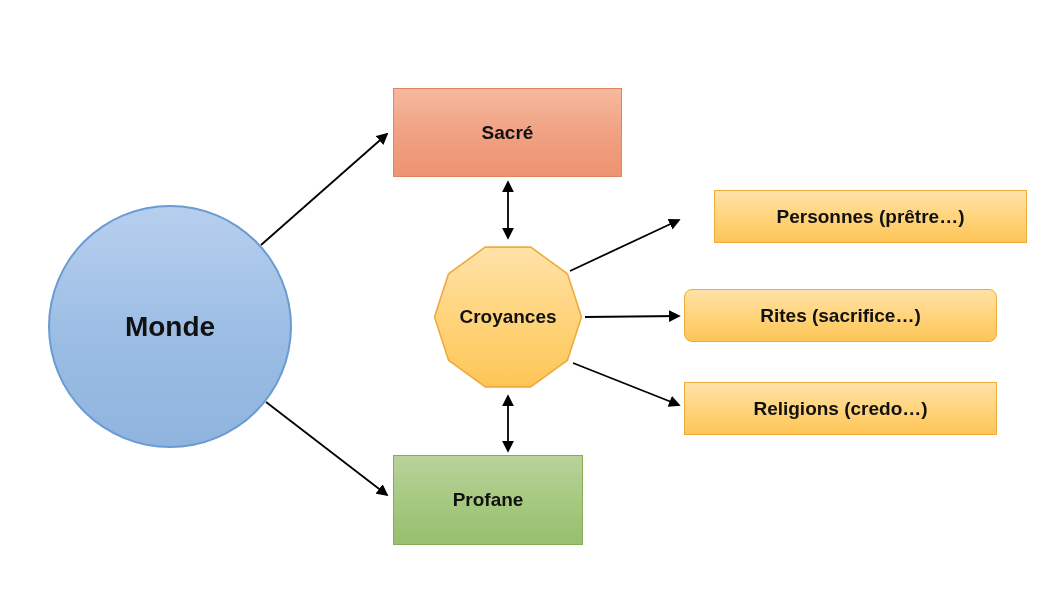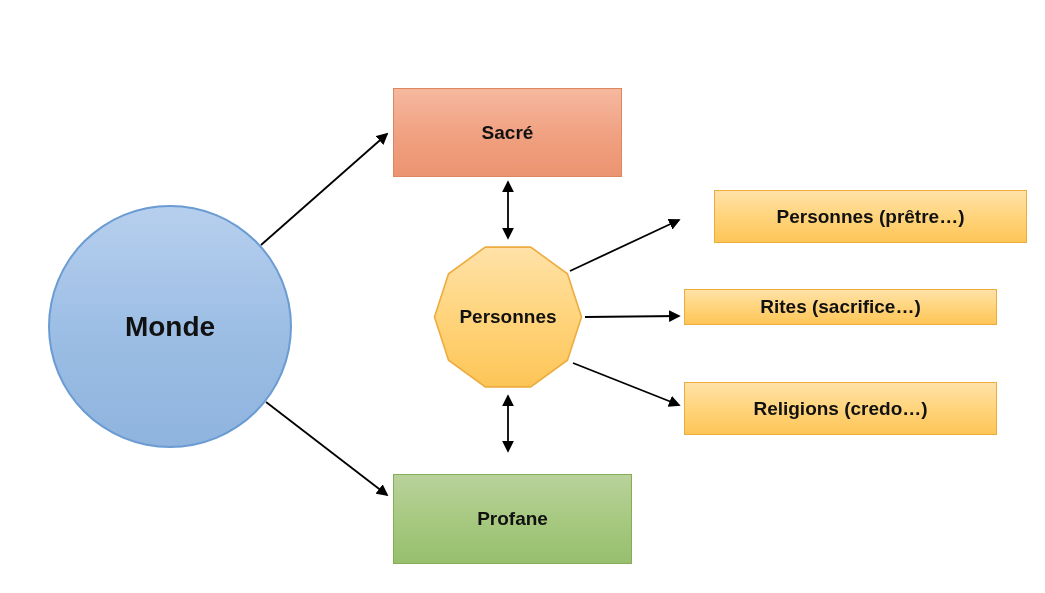--- a/index.html
+++ b/index.html
@@ -42,32 +42,32 @@
   .sacre {
     left: 393px;
     top: 88px;
     width: 229px;
     height: 89px;
     background: linear-gradient(180deg, #f6b89e 0%, #f0a080 55%, #ec9471 100%);
     border-color: #dd8660;
   }
   .profane {
     left: 393px;
-    top: 474px;
-    width: 239px;
+    top: 455px;
+    width: 190px;
     height: 90px;
     background: linear-gradient(180deg, #b9d29b 0%, #a5c87e 55%, #97bf6e 100%);
     border-color: #85ad56;
   }
   .gold {
     background: linear-gradient(180deg, #ffe2a8 0%, #ffd47c 50%, #fdc557 100%);
     border-color: #eeab3e;
   }
   .personnes { left: 684px; top: 190px; width: 313px; height: 53px; margin-left: 30px; }
-  .rites     { left: 684px; top: 289px; width: 313px; height: 36px; }
+  .rites     { left: 684px; top: 289px; width: 313px; height: 53px; border-radius: 8px; }
   .croyances { left: 684px; top: 382px; width: 313px; height: 53px; }
   .decagon-wrap {
     position: absolute;
     left: 433px;
     top: 242px;
     width: 150px;
     height: 150px;
   }
   .decagon-wrap svg {
     position: absolute;
@@ -133,21 +133,21 @@
     <svg viewBox="0 0 100 100">
       <defs>
         <linearGradient id="goldGrad" x1="0" y1="0" x2="0" y2="1">
           <stop offset="0%" stop-color="#ffe2a8"></stop>
           <stop offset="50%" stop-color="#ffd47c"></stop>
           <stop offset="100%" stop-color="#fdc557"></stop>
         </linearGradient>
       </defs>
       <polygon points="65.14,3.4 34.86,3.4 10.36,21.2 1,50 10.36,78.8 34.86,96.6 65.14,96.6 89.64,78.8 99,50 89.64,21.2" fill="url(#goldGrad)" stroke="#eeab3e" stroke-width="1.6" vector-effect="non-scaling-stroke"></polygon>
     </svg>
-    <div class="decagon-label">Personnes</div>
+    <div class="decagon-label">Croyances</div>
   </div>
 
   <div class="node rect gold personnes">
     <span>Personnes (prêtre…)</span>
   </div>
 
   <div class="node rect gold rites">
     <span>Rites (sacrifice…)</span>
   </div>
 

